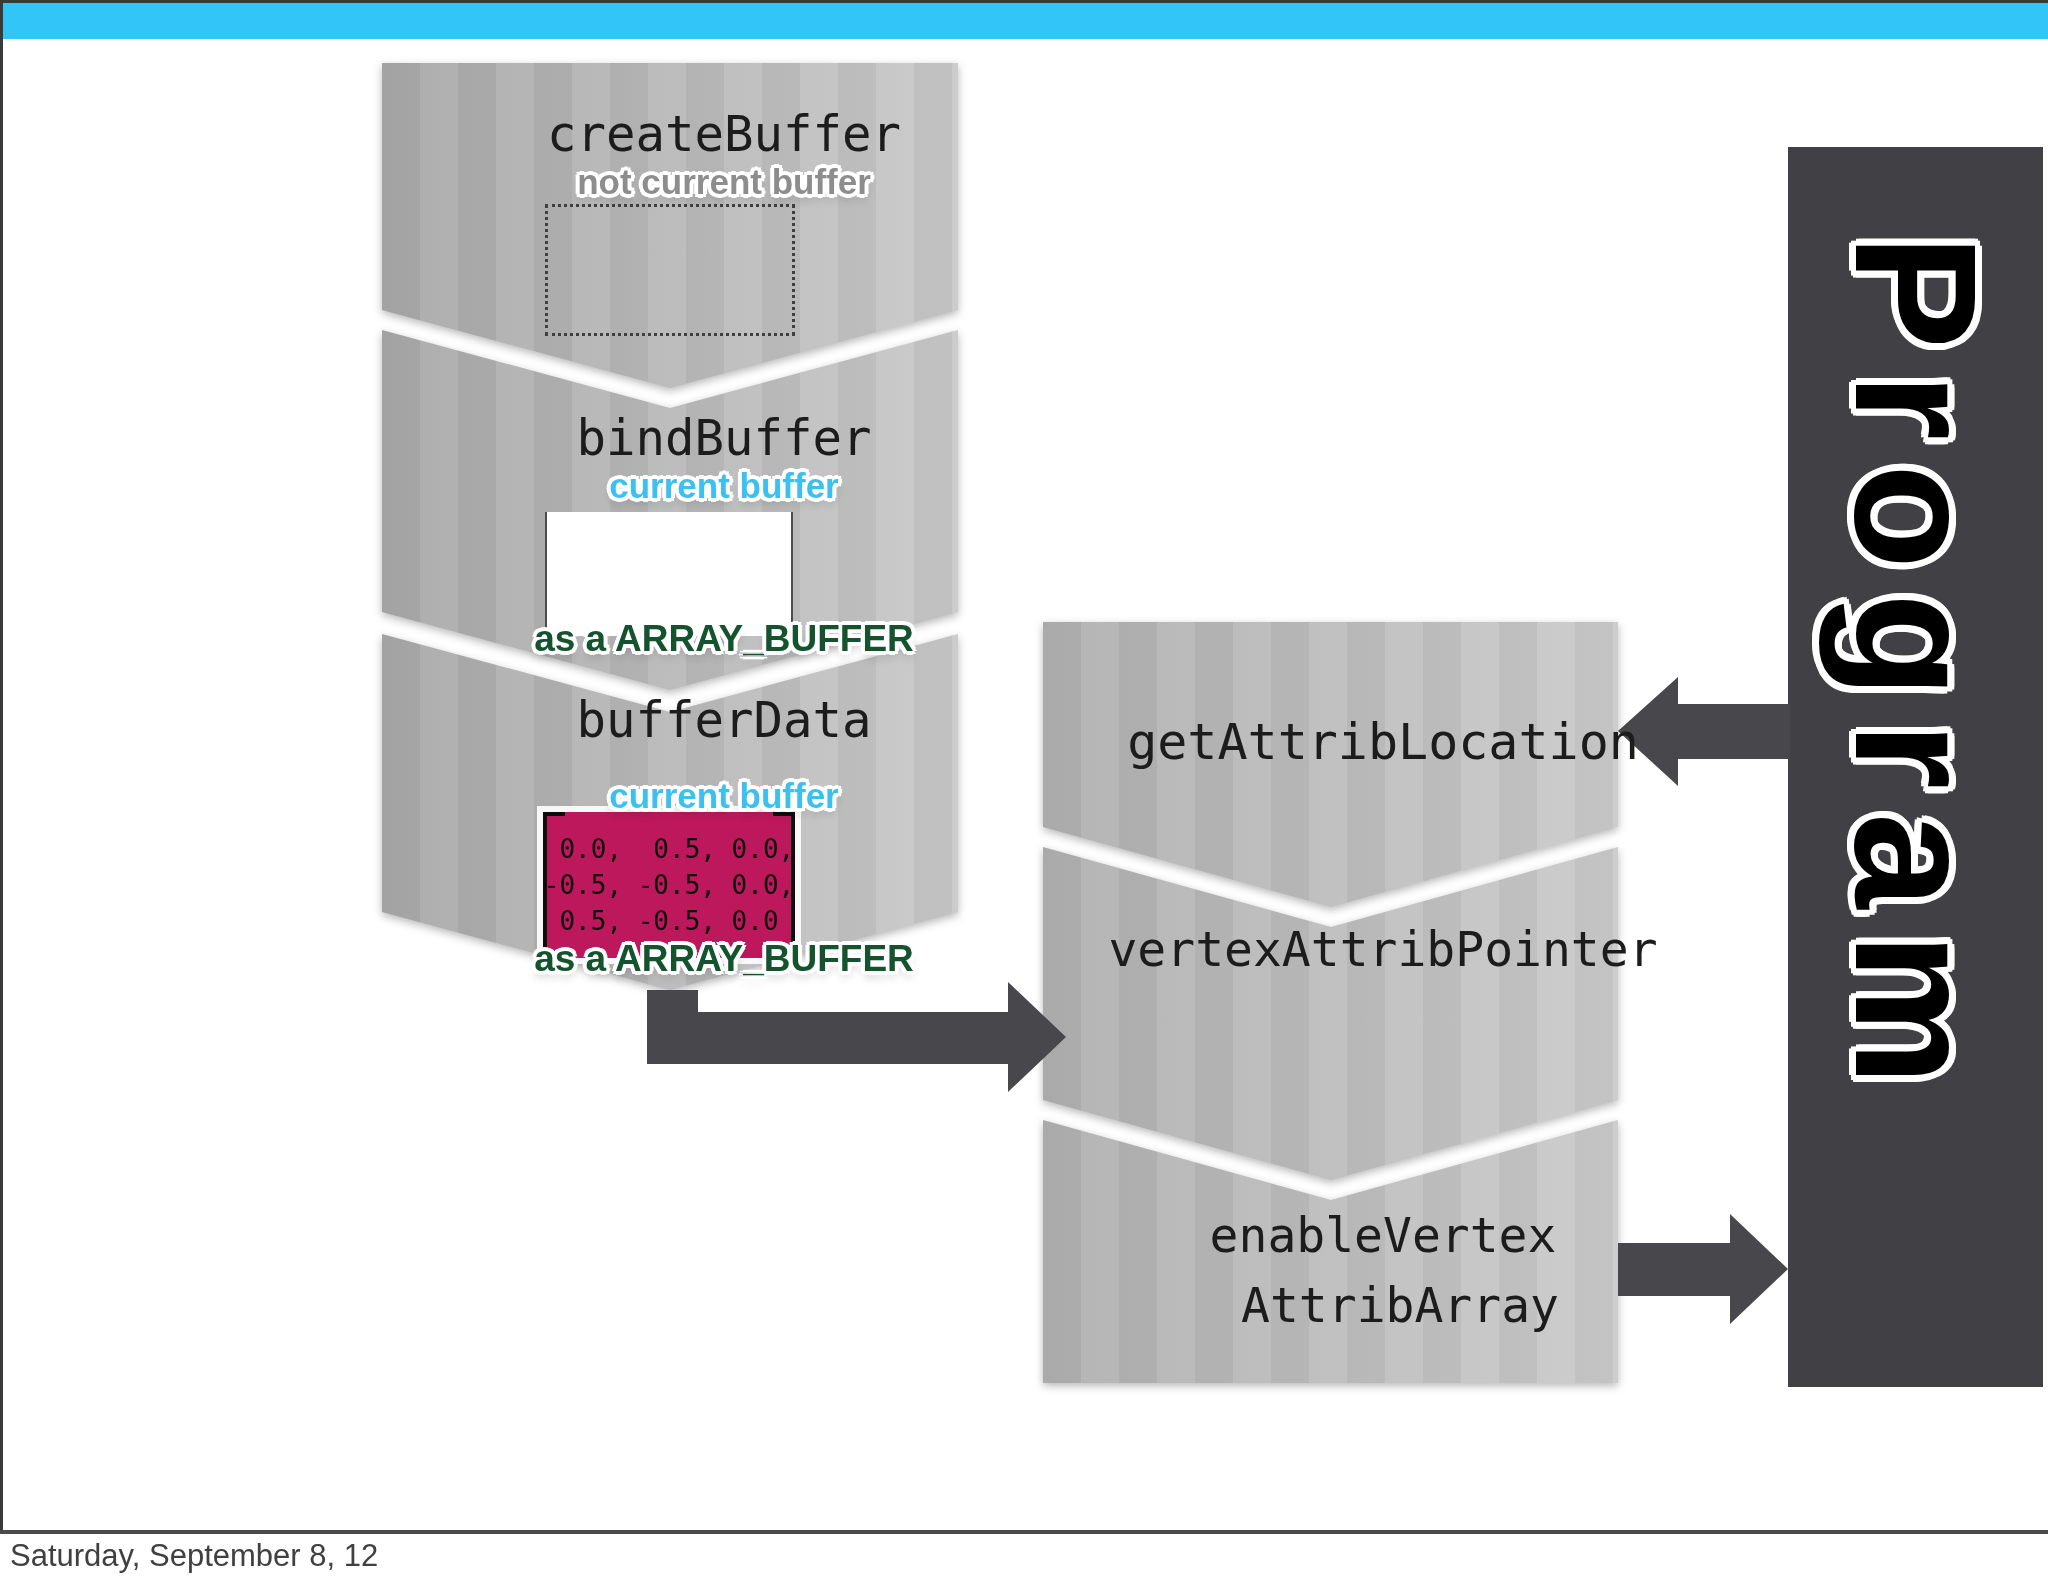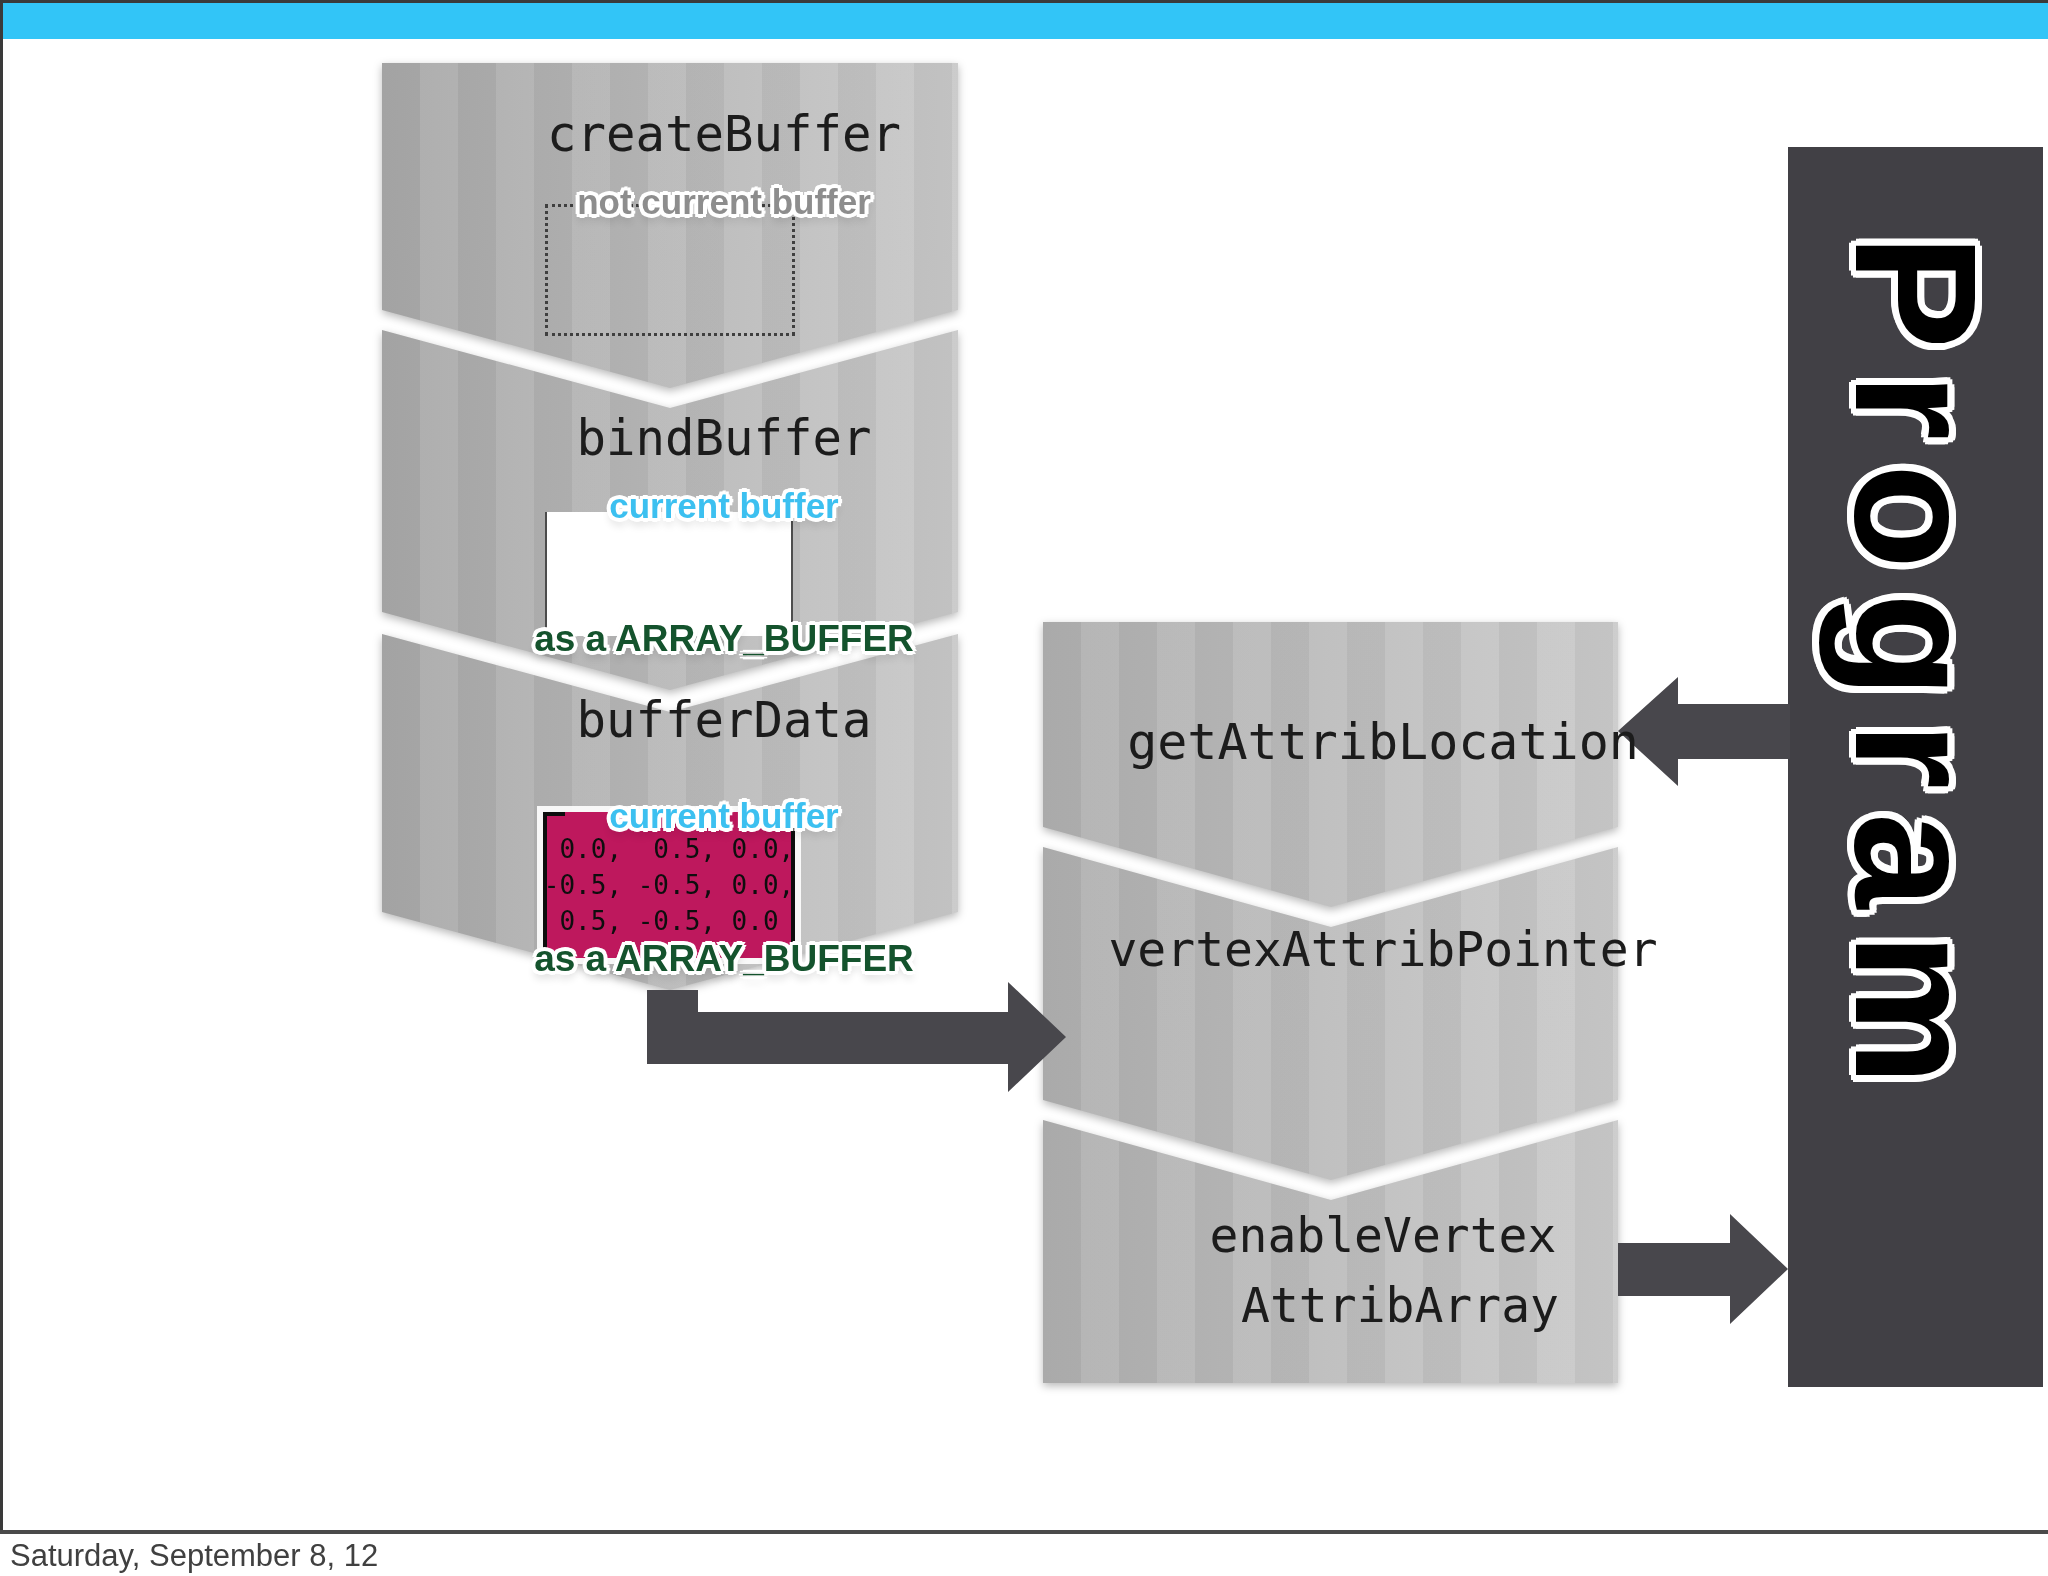--- a/index.html
+++ b/index.html
@@ -82,21 +82,20 @@
   .lbl{position:absolute;text-align:center;}
   .fn{font-family:"DejaVu Sans Mono",monospace;color:#1c1c1c;font-size:49px;line-height:54px;}
   .lcol-x{left:382px;width:684px;}
   .rcol-x{left:1043px;width:680px;}
   .note{
     font-size:35px;font-weight:600;
     text-shadow:
       -4px 0 0 #fff,4px 0 0 #fff,0 -4px 0 #fff,0 4px 0 #fff,
       -3px -3px 0 #fff,3px -3px 0 #fff,-3px 3px 0 #fff,3px 3px 0 #fff,
       0 7px 9px rgba(0,0,0,0.18);
-    margin-top: 20px;
   }
   .note-gray{color:var(--note-gray,#8d8d8d);}
   .note-cyan{color:var(--note-cyan,#3cc0f0);}
   .as-label{
     font-size:37px;font-weight:600;color:#14532d;
     text-shadow:
       -4px 0 0 #fff,4px 0 0 #fff,0 -4px 0 #fff,0 4px 0 #fff,
       -3px -3px 0 #fff,3px -3px 0 #fff,-3px 3px 0 #fff,3px 3px 0 #fff,
       0 7px 9px rgba(0,0,0,0.18);
     z-index:6;

